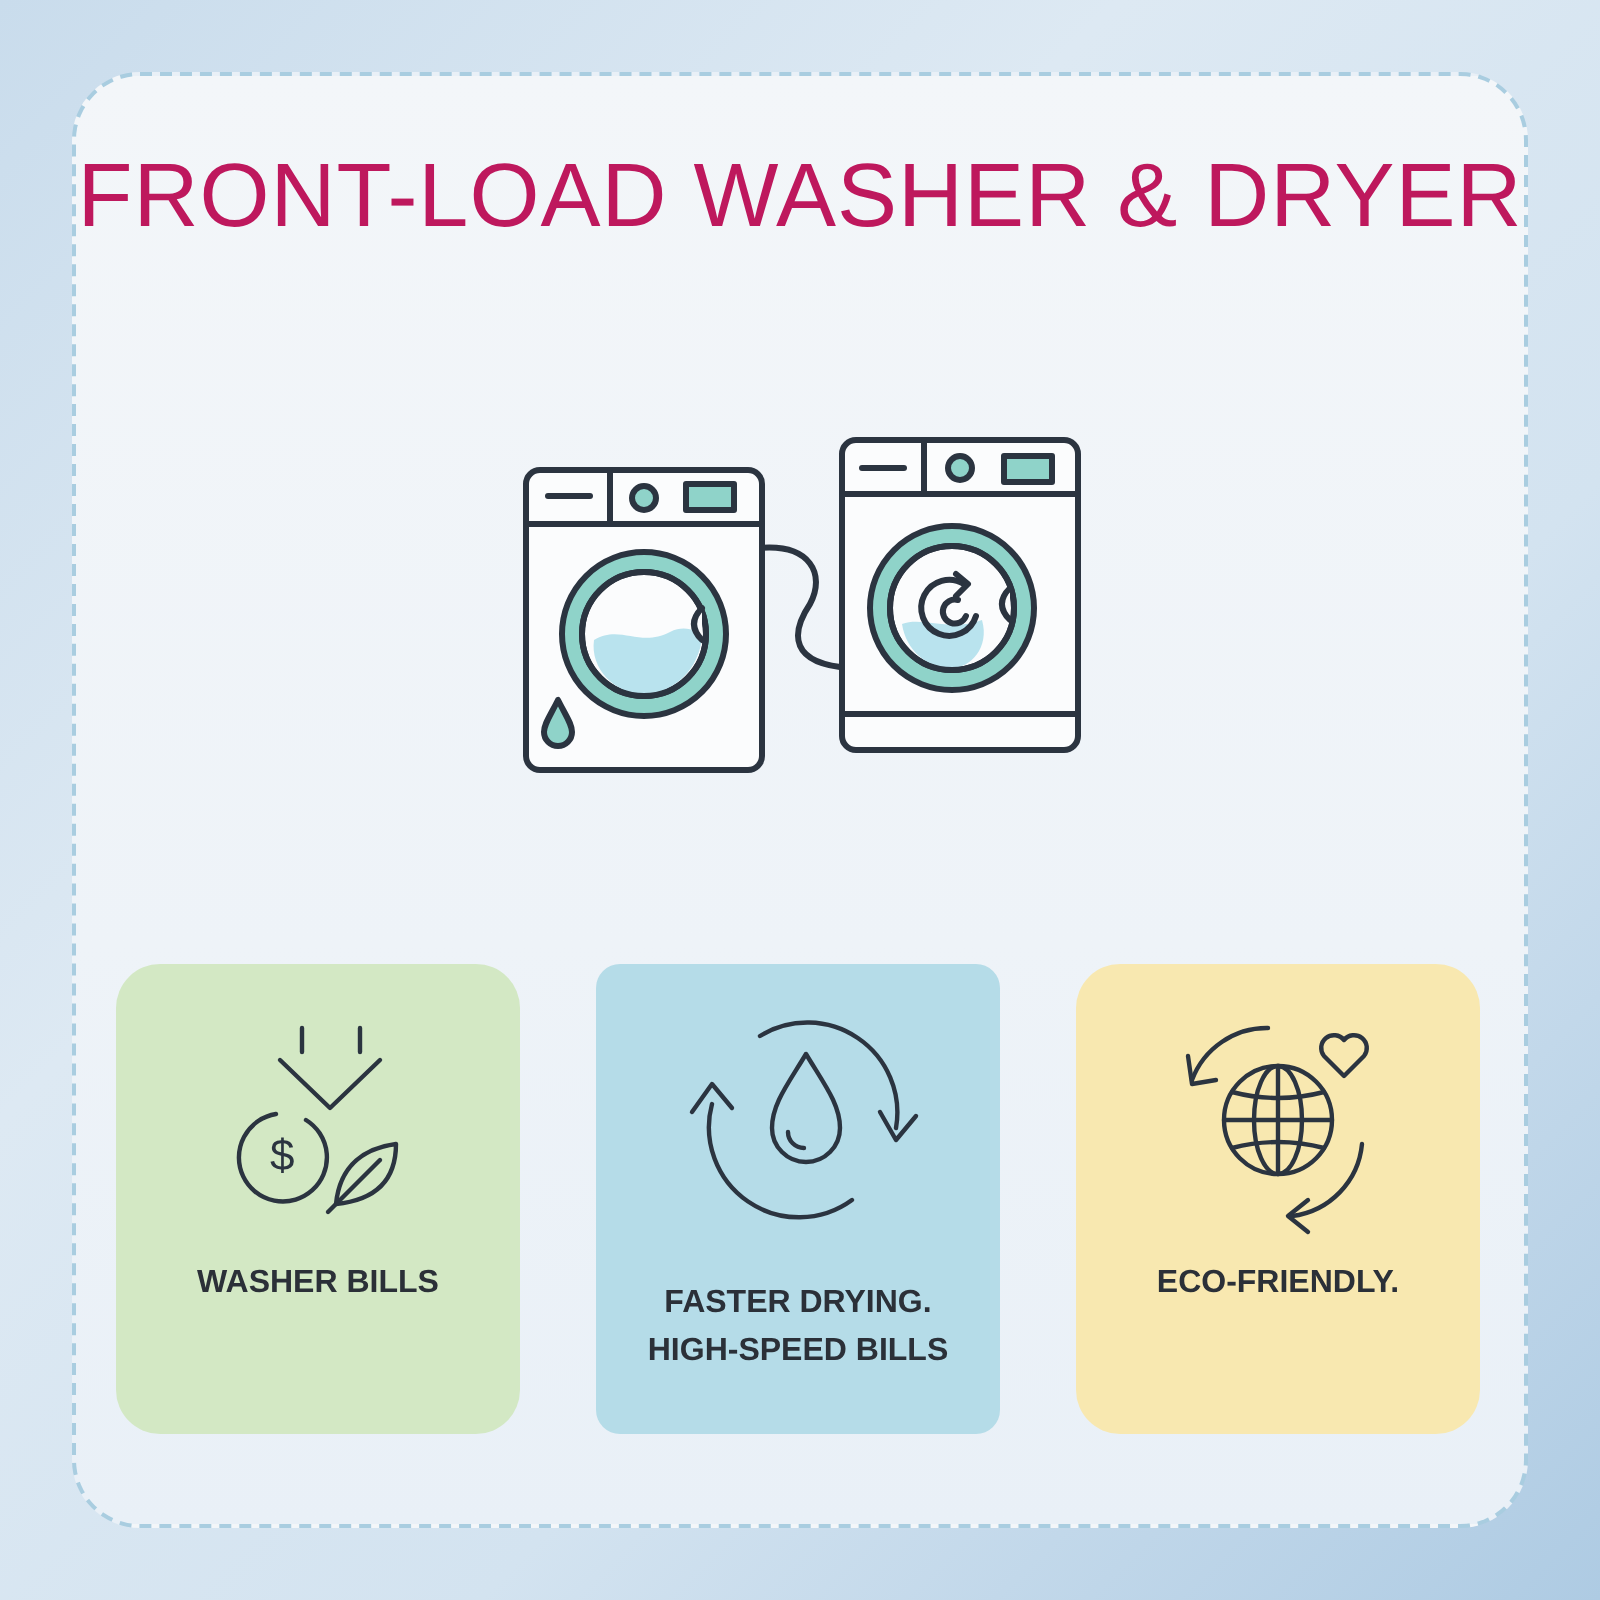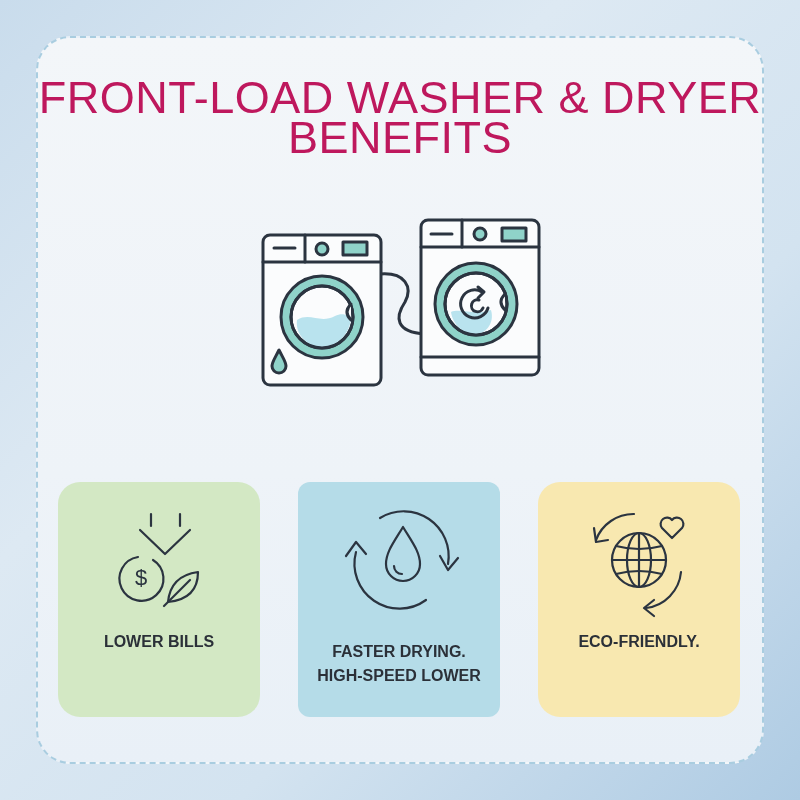--- a/index.html
+++ b/index.html
@@ -38,21 +38,20 @@
   .card.blue .card-text { top:158px; }
   .card.yellow .card-text { top:148px; }
 </style>
 </head>
 <body>
 
 <div class="panel"></div>
 
 <div class="title">
   <div>FRONT-LOAD WASHER &amp; DRYER</div>
-  <div>BENEFITS</div>
 </div>
 
 <svg class="hero" viewBox="0 0 290 175" fill="none" stroke="#2b3440" stroke-width="3" stroke-linecap="round" stroke-linejoin="round">
 
   <path d="M125 62 C150 60,158 75,150 90 C140 105,140 120,170 122"></path>
 
   <rect x="8" y="23" width="118" height="150" rx="7" fill="#fbfcfd"></rect>
   <line x1="8" y1="50" x2="126" y2="50"></line>
   <line x1="50" y1="23" x2="50" y2="50"></line>
   <line x1="19" y1="36" x2="40" y2="36"></line>
@@ -89,36 +88,36 @@
   <svg width="202" height="140" viewBox="0 0 202 140" fill="none" stroke="#2b3440" stroke-width="2.2" stroke-linecap="round" stroke-linejoin="round">
     <line x1="93" y1="32" x2="93" y2="44"></line>
     <line x1="122" y1="32" x2="122" y2="44"></line>
     <polyline points="82,48 107,72 132,48"></polyline>
     <path d="M80 75 A22 22 0 1 0 95 78"></path>
     <text x="77" y="103" font-family="Liberation Sans, sans-serif" font-size="22" font-weight="normal" fill="#2b3440" stroke="none">$</text>
     <path d="M110 120 C112 100,125 92,140 90 C140 108,130 118,110 120 Z"></path>
     <line x1="106" y1="124" x2="132" y2="98"></line>
   </svg>
   <div class="card-text">
-    <div>LOWER BILLS</div>
+    <div>WASHER BILLS</div>
   </div>
 </div>
 
 <div class="card blue">
   <svg width="202" height="140" viewBox="0 0 202 140" fill="none" stroke="#2b3440" stroke-width="2.2" stroke-linecap="round" stroke-linejoin="round">
     <path d="M82 36 A45 45 0 0 1 150 82"></path>
     <polyline points="142,74 150,88 160,76"></polyline>
     <path d="M128 118 A45 45 0 0 1 58 70"></path>
     <polyline points="48,74 58,60 68,72"></polyline>
     <path d="M105 45 C96 60,88 70,88 82 A17 17 0 0 0 122 82 C122 70,114 60,105 45 Z"></path>
     <path d="M96 84 A8 8 0 0 0 104 92"></path>
   </svg>
   <div class="card-text">
     <div>FASTER DRYING.</div>
-    <div>HIGH-SPEED LOWER</div>
+    <div>HIGH-SPEED BILLS</div>
   </div>
 </div>
 
 <div class="card yellow">
   <svg width="202" height="140" viewBox="0 0 202 140" fill="none" stroke="#2b3440" stroke-width="2.2" stroke-linecap="round" stroke-linejoin="round">
     <circle cx="101" cy="78" r="27"></circle>
     <ellipse cx="101" cy="78" rx="12" ry="27"></ellipse>
     <line x1="101" y1="51" x2="101" y2="105"></line>
     <line x1="74" y1="78" x2="128" y2="78"></line>
     <path d="M78 64 Q101 70 124 64"></path>

